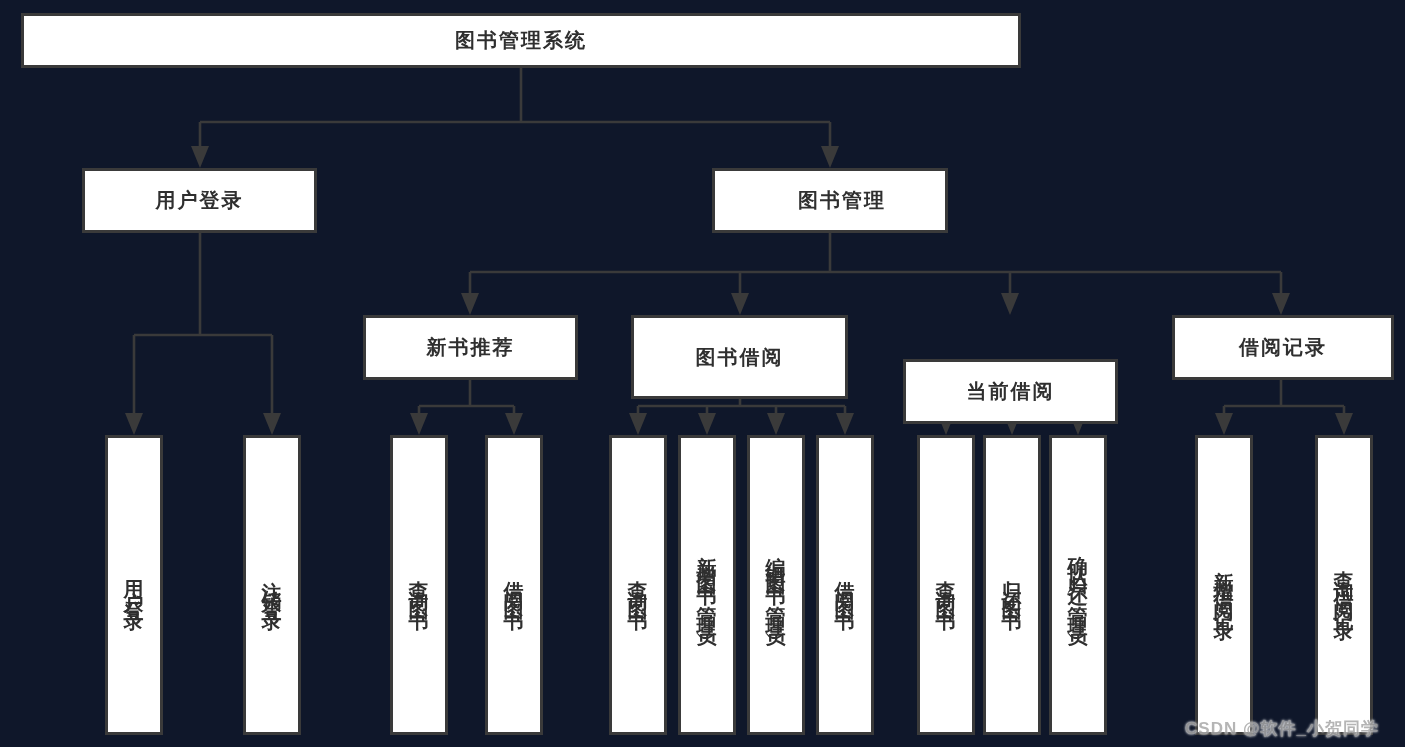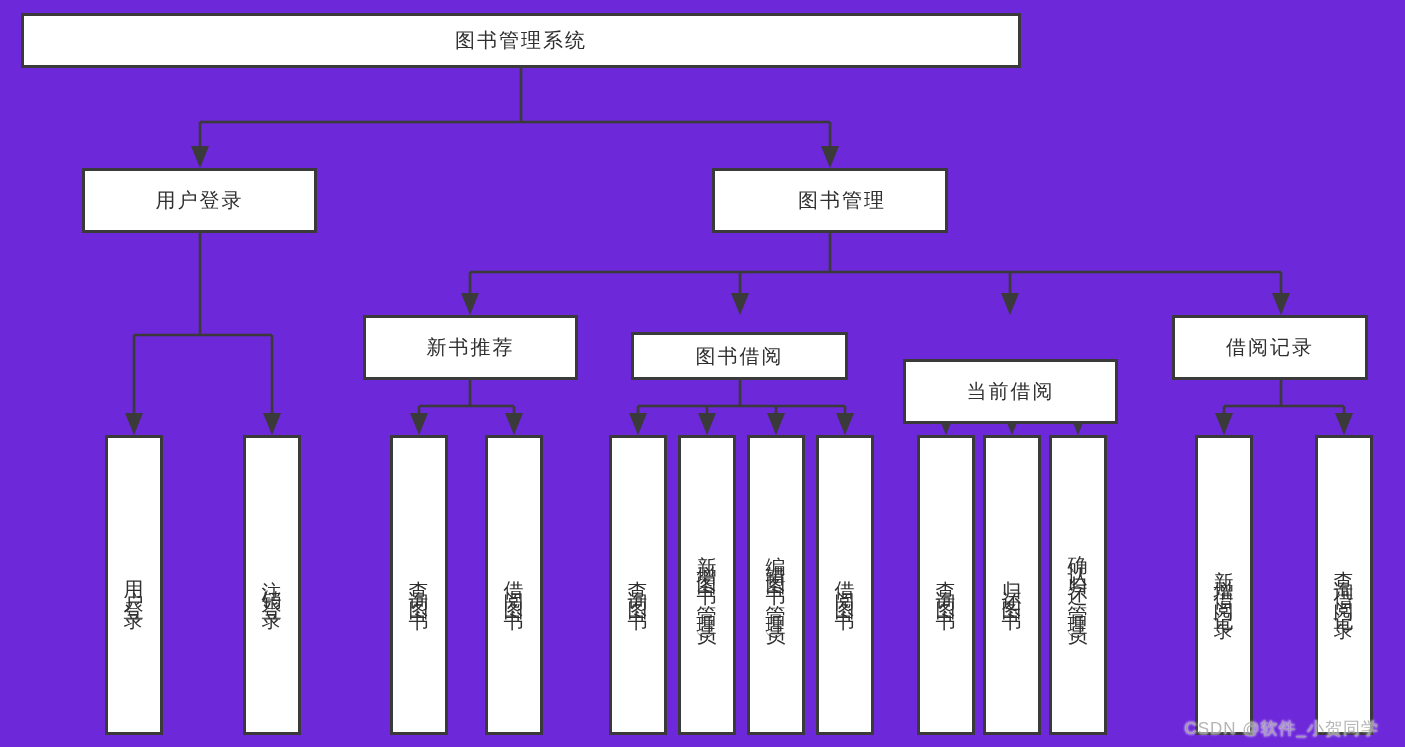--- a/index.html
+++ b/index.html
@@ -1,38 +1,38 @@
 <!DOCTYPE html>
 <html><head>
 <meta charset="utf-8">
 <style>
   html,body{margin:0;padding:0;background:#fff;}
   #stage{
-    position:relative;width:1405px;height:747px;background:#6d28d9;
-    font-family:"Liberation Sans","DejaVu Sans",sans-serif;overflow:hidden;
+    position:relative;width:1405px;height:747px;background:#0f172a;
+    font-family:"Liberation Sans","DejaVu Sans",sans-serif;overflow:hidden;font-weight:bold;
   }
   #wires{position:absolute;left:0;top:0;width:1405px;height:747px;}
   .node{
     position:absolute;box-sizing:border-box;background:#ffffff;
     border:3px solid #3a3a3a;color:#2f2f2f;
     display:flex;align-items:center;justify-content:center;
     font-size:20px;letter-spacing:2px;
   }
   .vnode span{
     writing-mode:vertical-rl;text-orientation:mixed;
     letter-spacing:10px;line-height:1;font-size:20px;
   }
   
   #n-root{left:21px;top:13px;width:1000px;height:55px;}
   #n-user-login{left:82px;top:168px;width:235px;height:65px;}
   #n-book-mgmt{left:712px;top:168px;width:236px;height:65px;padding-left:24px;}
   #n-new-book{left:363px;top:315px;width:215px;height:65px;}
-  #n-book-borrow{left:631px;top:332px;width:217px;height:48px;}
+  #n-book-borrow{left:631px;top:315px;width:217px;height:84px;}
   #n-current-borrow{left:903px;top:315px;width:215px;height:65px;margin-top:44px;}
-  #n-borrow-record{left:1172px;top:315px;width:196px;height:65px;}
+  #n-borrow-record{left:1172px;top:315px;width:222px;height:65px;}
   
   .leaf{width:58px;top:435px;height:300px;}
   #l-ul-login{left:105px;}
   #l-ul-logout{left:243px;}
   #l-nb-query{left:390px;}
   #l-nb-borrow{left:485px;}
   #l-bb-query{left:609px;}
   #l-bb-add{left:678px;}
   #l-bb-edit{left:747px;}
   #l-bb-borrow{left:816px;}

